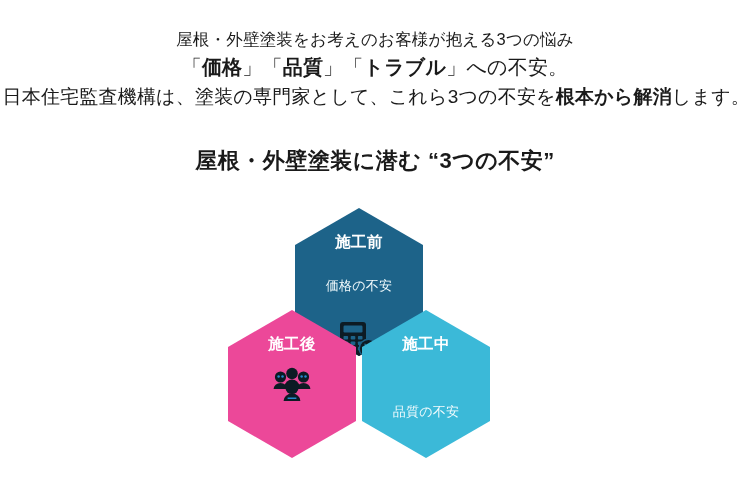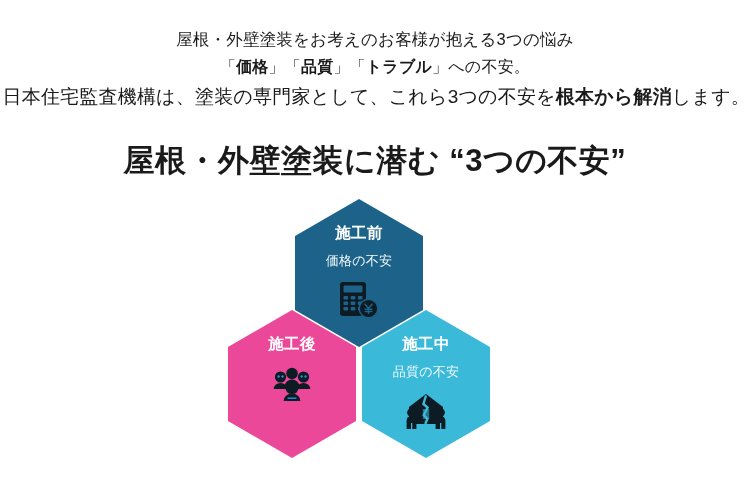--- a/index.html
+++ b/index.html
@@ -37,21 +37,21 @@
     color: #1a1a1a;
     white-space: nowrap;
     letter-spacing: 0.2px;
   }
   .intro-line-1 {
     font-size: 16.5px;
     line-height: 26px;
     font-weight: 400;
   }
   .intro-line-2 {
-    font-size: 16px;
+    font-size: 20px;
     line-height: 30px;
     font-weight: 400;
   }
   .intro-line-3 {
     font-size: 19px;
     line-height: 30px;
     font-weight: 400;
     text-align: right;
   }
   .intro-line b,
@@ -59,21 +59,21 @@
     font-weight: 700;
   }
 
   
   .section-title {
     position: absolute;
     left: 0;
     top: 142px;
     width: 750px;
     text-align: center;
-    font-size: 31px;
+    font-size: 22px;
     line-height: 38px;
     font-weight: 700;
     color: #1a1a1a;
     letter-spacing: 0.5px;
     white-space: nowrap;
   }
 
   
   .hex-cluster {
     position: absolute;
@@ -92,29 +92,31 @@
     display: flex;
     flex-direction: column;
     align-items: center;
     justify-content: flex-start;
     box-sizing: border-box;
     padding-top: 24px;
   }
 
   .hex-top {
     left: 70px;
-    top: 3px;
+    top: 12px;
+    gap: 16px;
   }
   .hex-left {
     left: 3px;
     top: 114px;
   }
   .hex-right {
     left: 137px;
     top: 114px;
+    gap: 40px;
   }
 
   .hex-title {
     font-size: 15.5px;
     font-weight: 700;
     color: #ffffff;
     line-height: 20px;
     letter-spacing: 0.4px;
     white-space: nowrap;
   }

